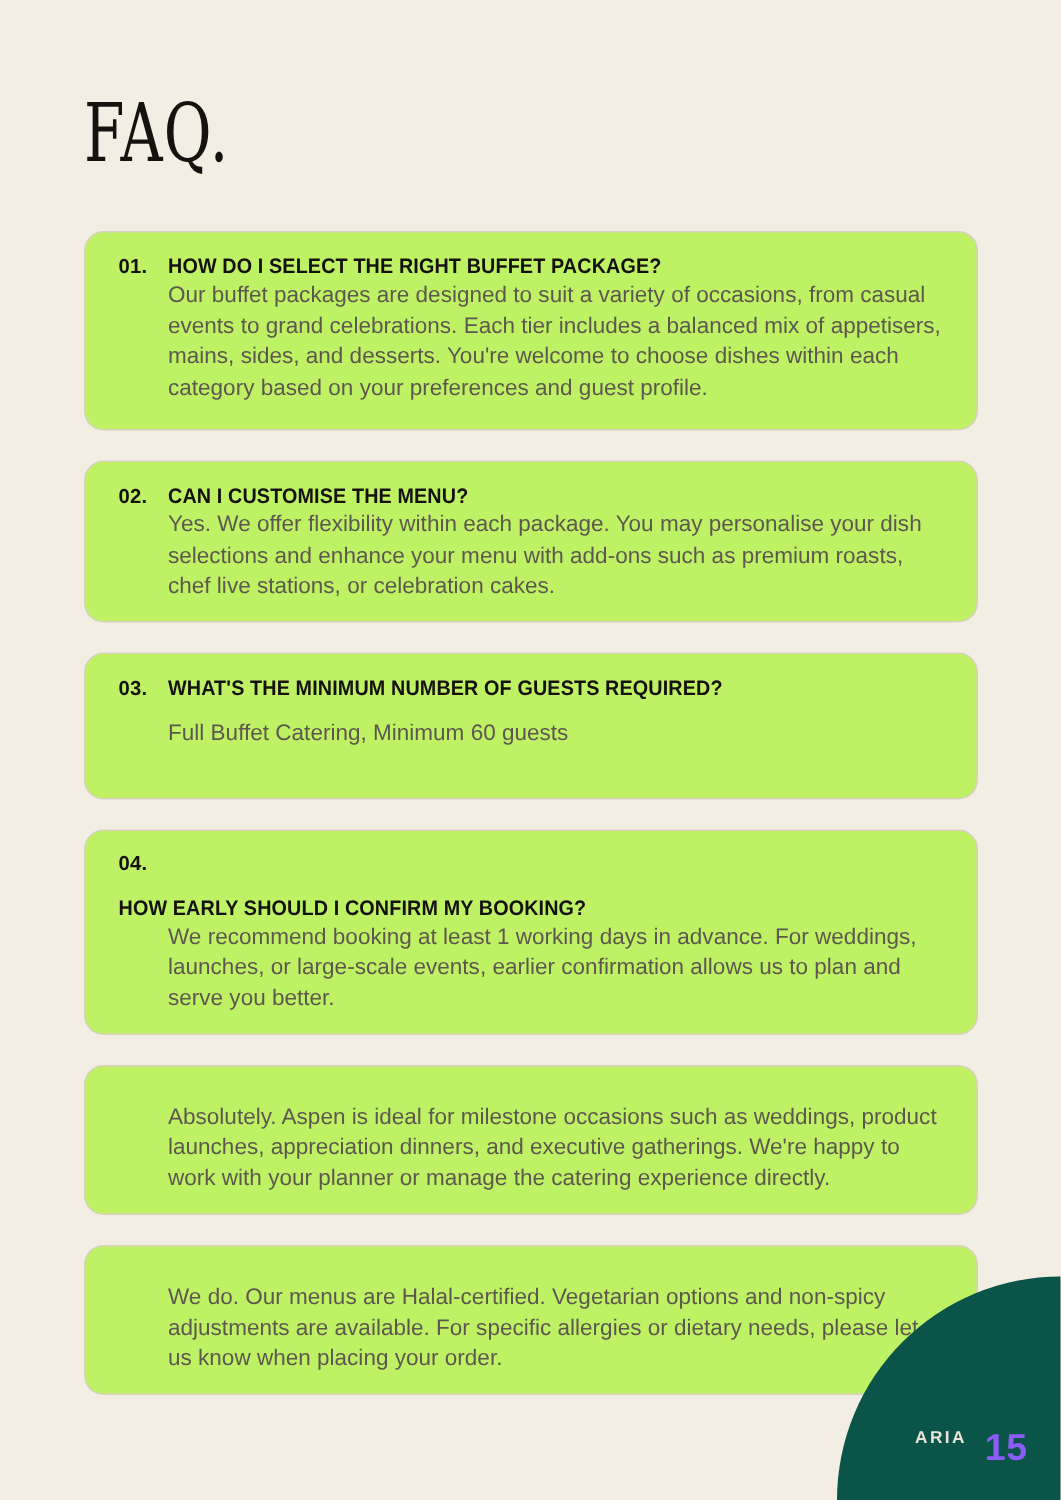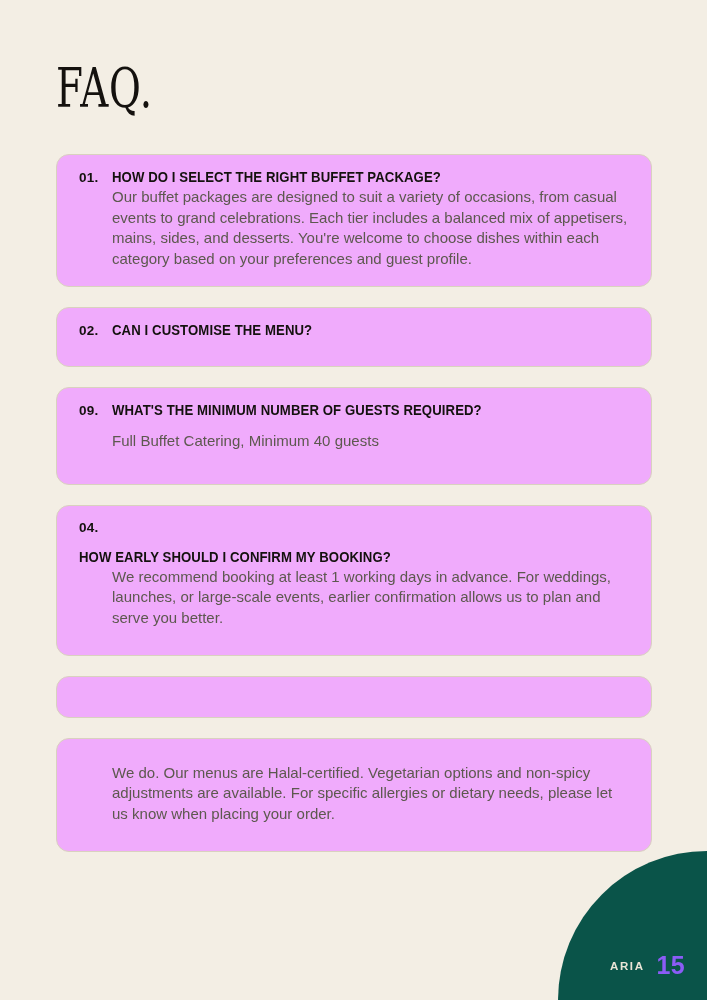--- a/index.html
+++ b/index.html
@@ -41,21 +41,21 @@
   
   .faq-list {
     position: absolute;
     left: 56px;
     top: 154px;
     width: 596px;
   }
 
   .faq-card {
     box-sizing: border-box;
-    background: #f0abfc;
+    background: #bef264;
     border: 1px solid #D9D1BF;
     border-radius: 13px;
     padding: 14px 22px 16px 22px;
     margin-bottom: 20px;
   }
 
   .faq-head {
     display: flex;
     align-items: baseline;
     gap: 9px;
@@ -89,40 +89,40 @@
     margin: 0 0 0 33px;
     font-family: "Liberation Sans", sans-serif;
     font-size: 15px;
     line-height: 20.7px;
     color: #5D584F;
     letter-spacing: 0.01px;
   }
 
   .faq-card.spaced .faq-a { margin-top: 13px; }
   .faq-card.spaced { padding-bottom: 32px; }
-  .faq-card.tall { padding-bottom: 26px; }
+  .faq-card.tall { padding-bottom: 12px; }
   .faq-card.gap-answer .faq-a { margin-top: 10px; }
 
   
   .footer-badge {
     position: absolute;
     right: 0;
     bottom: 0;
     width: 298px;
     height: 298px;
     border-radius: 50%;
     background: #0A5449;
     transform: translate(149px, 149px);
   }
   .footer-label-wrap {
     position: absolute;
     right: 22px;
     bottom: 22px;
     display: flex;
-    align-items: center;
+    align-items: flex-start;
     gap: 12px;
   }
   .footer-brand {
     font-family: "Liberation Sans", sans-serif;
     font-size: 11.5px;
     font-weight: bold;
     letter-spacing: 1.6px;
     color: #E9E4D6;
   }
   .footer-pagenum {
@@ -149,39 +149,41 @@
         <span class="faq-q">HOW DO I SELECT THE RIGHT BUFFET PACKAGE?</span>
       </div>
       <p class="faq-a">Our buffet packages are designed to suit a variety of occasions, from casual events to grand celebrations. Each tier includes a balanced mix of appetisers, mains, sides, and desserts. You're welcome to choose dishes within each category based on your preferences and guest profile.</p>
     </div>
 
     <div class="faq-card tall">
       <div class="faq-head">
         <span class="faq-num">02.</span>
         <span class="faq-q">CAN I CUSTOMISE THE MENU?</span>
       </div>
+      <p class="faq-a">Yes. We offer flexibility within each package. You may personalise your dish selections and enhance your menu with add-ons such as premium roasts, chef live stations, or celebration cakes.</p>
     </div>
 
     <div class="faq-card spaced">
       <div class="faq-head">
-        <span class="faq-num">09.</span>
+        <span class="faq-num">03.</span>
         <span class="faq-q">WHAT'S THE MINIMUM NUMBER OF GUESTS REQUIRED?</span>
       </div>
-      <p class="faq-a">Full Buffet Catering, Minimum 40 guests</p>
+      <p class="faq-a">Full Buffet Catering, Minimum 60 guests</p>
     </div>
 
     <div class="faq-card wide-gap tall">
       <div class="faq-head">
         <span class="faq-num">04.</span>
         <span class="faq-q">HOW EARLY SHOULD I CONFIRM MY BOOKING?</span>
       </div>
       <p class="faq-a">We recommend booking at least 1 working days in advance. For weddings, launches, or large-scale events, earlier confirmation allows us to plan and serve you better.</p>
     </div>
 
     <div class="faq-card gap-answer tall">
+      <p class="faq-a">Absolutely. Aspen is ideal for milestone occasions such as weddings, product launches, appreciation dinners, and executive gatherings. We're happy to work with your planner or manage the catering experience directly.</p>
     </div>
 
     <div class="faq-card gap-answer tall">
       <p class="faq-a">We do. Our menus are Halal-certified. Vegetarian options and non-spicy adjustments are available. For specific allergies or dietary needs, please let us know when placing your order.</p>
     </div>
 
   </div>
 
   <div class="footer-badge"></div>
   <div class="footer-label-wrap">

